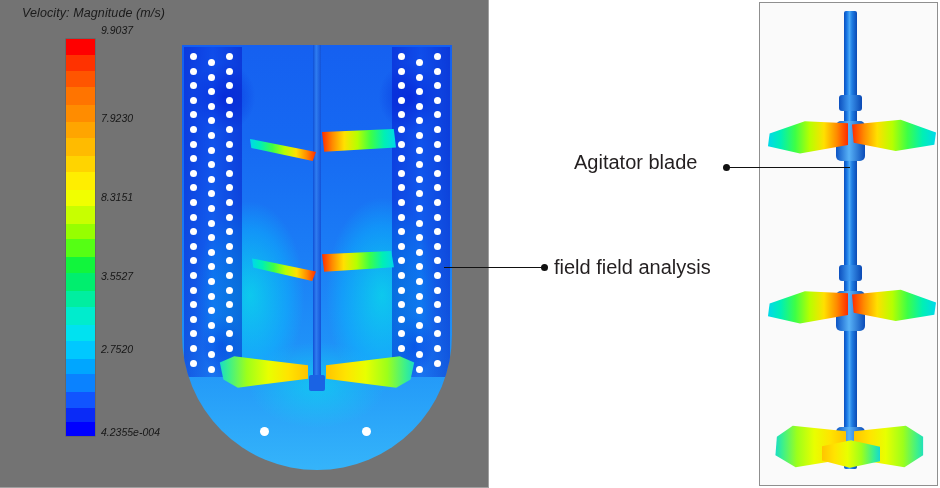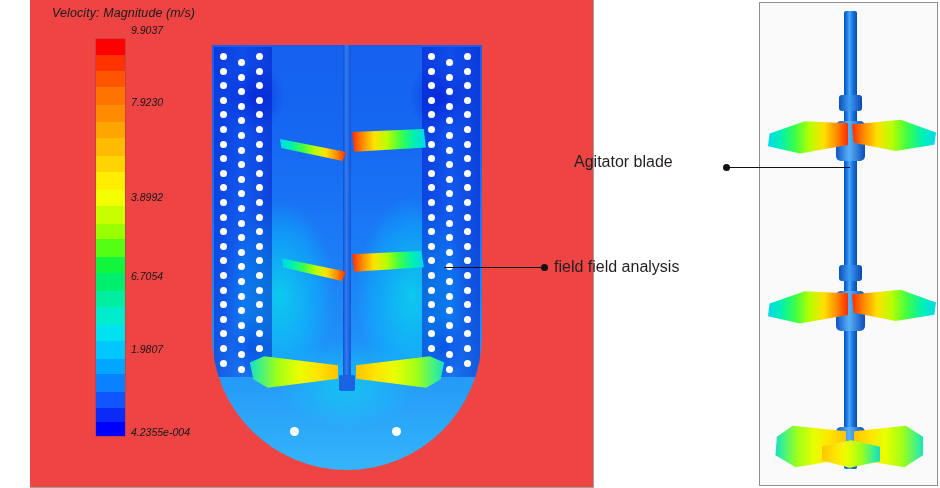--- a/index.html
+++ b/index.html
@@ -12,21 +12,21 @@
   }
   #stage{position:absolute;left:0;top:0;width:940px;height:488px;}
 
   
   .panel{
     position:absolute;
     background:#f6f6f6;
     border:1px solid #9a9a9a;
     box-sizing:border-box;
   }
-  #cfd-panel{left:0;top:0;width:564px;height:488px;background:#ef4444;border:1px solid #a0a0a0;border-left:none;border-top:none;margin-left:30px;}
+  #cfd-panel{left:0;top:0;width:489px;height:488px;background:#737373;border:1px solid #a0a0a0;border-left:none;border-top:none;}
   #fea-panel{left:759px;top:2px;width:179px;height:484px;background:#fafafa;border:1px solid #8f8f8f;}
 
   .panel-title{
     position:absolute;left:22px;top:6px;
     font-style:italic;
     font-size:12.5px;
     color:#1b1b1b;
     letter-spacing:.1px;
     white-space:nowrap;
   }
@@ -128,44 +128,44 @@
   .fea-hub{
     position:absolute;left:76px;width:29px;height:40px;
     background:linear-gradient(to right,#0d54c4,#58b2f7 45%,#0b4cb8 100%);
     border-radius:5px;
   }
   .fblade{position:absolute;}
 
   
   .anno-text{
     position:absolute;
-    font-size:16px;color:#231f20;
+    font-size:20px;color:#231f20;
     line-height:24px;white-space:pre;text-align:right;
   }
   .leader{position:absolute;background:#111;height:1.4px;}
   .leader-dot{position:absolute;width:7px;height:7px;border-radius:50%;background:#111;}
 </style>
 </head>
 <body>
 
 <div id="stage">
 
   <div class="panel" id="cfd-panel">
 
     <div class="panel-title">Velocity: Magnitude (m/s)</div>
 
     <div id="colorbar-wrap">
       <div id="colorbar"></div>
     </div>
     <div class="cb-label" style="top:24px">9.9037</div>
-    <div class="cb-label" style="top:96px">7.9230</div>
-
-    <div class="cb-label" style="top:191px">3.8992</div>
-    <div class="cb-label" style="top:270px">6.7054</div>
-    <div class="cb-label" style="top:343px">1.9807</div>
+    <div class="cb-label" style="top:112px">7.9230</div>
+
+    <div class="cb-label" style="top:191px">8.3151</div>
+    <div class="cb-label" style="top:270px">3.5527</div>
+    <div class="cb-label" style="top:343px">2.7520</div>
     <div class="cb-label" style="top:426px">4.2355e-004</div>
 
     <div id="cfd-art">
       <div id="tank">
 
         <div class="coilband" id="coil-left"></div>
         <div class="coilband" id="coil-right"></div>
 
         <div id="dots-left">
             <div class="dot" style="left: 8px; top: 8px;"></div>

